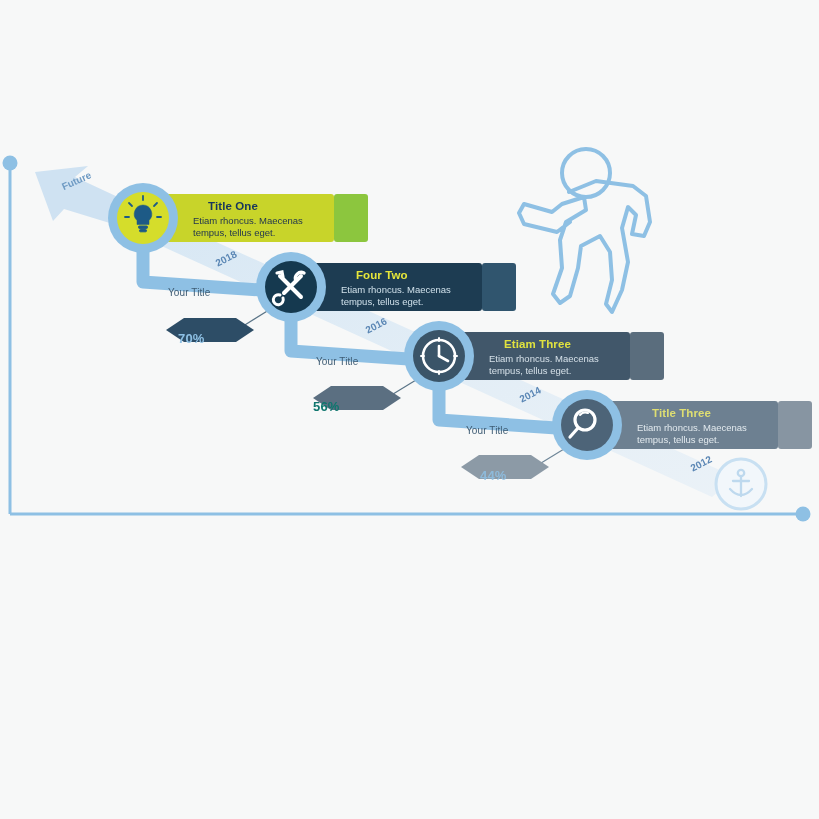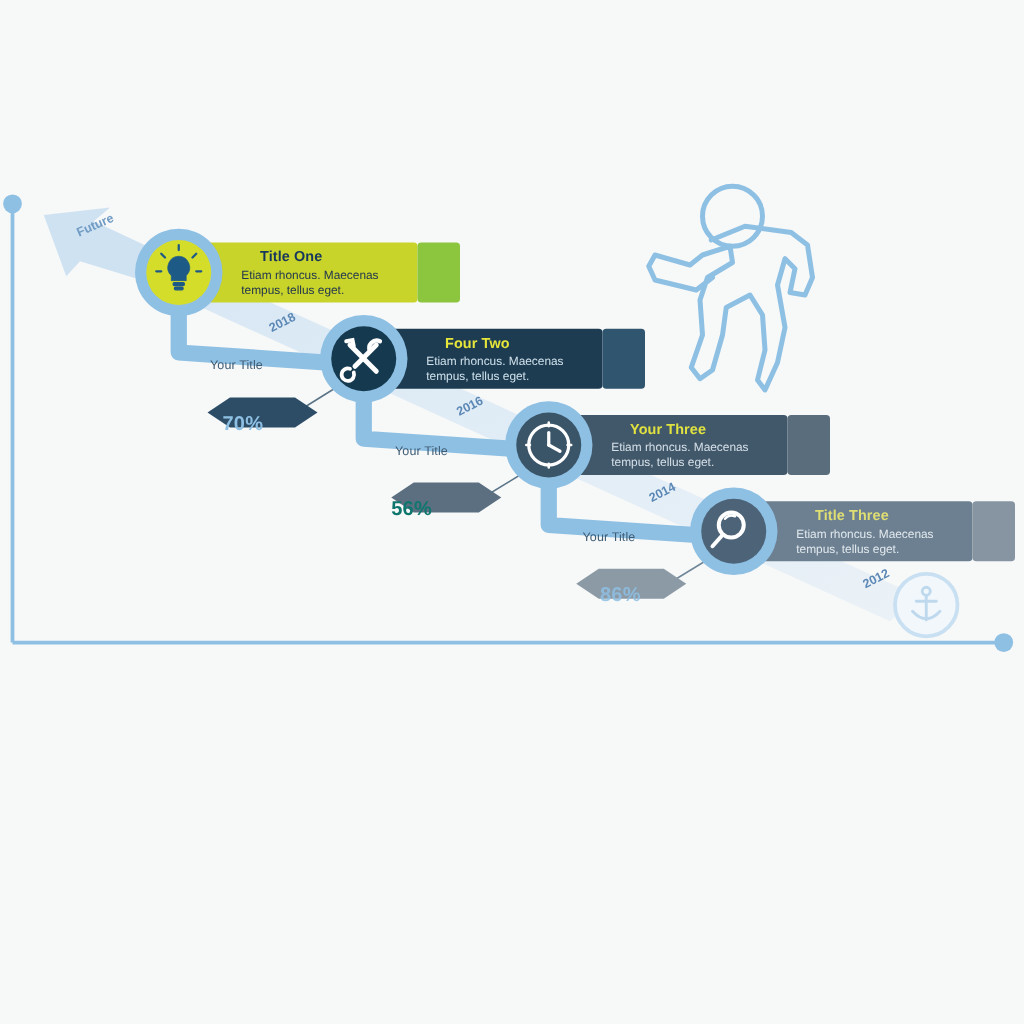--- a/index.html
+++ b/index.html
@@ -11,21 +11,21 @@
     position:relative;
   }
   #stage{position:absolute;left:0;top:0;width:819px;height:819px;}
   #svg-root{position:absolute;left:0;top:0;width:819px;height:819px;}
   .bar-text{position:absolute;}
   .bar-title{
     font-size:11.5px;font-weight:bold;letter-spacing:.1px;margin:0 0 2px 15px;line-height:13px;
   }
   .bar-desc{font-size:9.5px;line-height:12px;margin:0;}
   .pct-label{
-    position:absolute;font-size:16px;font-weight:bold;letter-spacing:.2px;
+    position:absolute;font-size:13px;font-weight:bold;letter-spacing:.2px;
   }
   .conn-label{
     position:absolute;font-size:10px;letter-spacing:.1px;color:#3e5c74;text-align:right;
   }
   .year-label{
     position:absolute;font-size:10px;font-weight:bold;color:#5b87b5;
   }
   .future-label{
     position:absolute;font-size:10px;font-weight:bold;color:#6f9bc4;
   }
@@ -169,29 +169,29 @@
   <div class="bar-text" style="left:341px;top:269px;width:170px;">
     <p class="bar-title" style="color:#e6e63a;">Four Two</p>
     <p class="bar-desc" style="color:#cfe0ea;">Etiam rhoncus. Maecenas</p>
     <p class="bar-desc" style="color:#cfe0ea;">tempus, tellus eget.</p>
   </div>
   <div class="conn-label" style="left:316px;top:356px;">Your Title</div>
   <div class="year-label" style="left:365px;top:320px;transform:rotate(-27deg);">2016</div>
   <div class="pct-label" style="left:178px;top:331px;color:#8ec0e4;">70%</div>
 
   <div class="bar-text" style="left:489px;top:338px;width:170px;">
-    <p class="bar-title" style="color:#e0e23f;">Your Three</p>
+    <p class="bar-title" style="color:#e0e23f;">Etiam Three</p>
     <p class="bar-desc" style="color:#d5e0e8;">Etiam rhoncus. Maecenas</p>
     <p class="bar-desc" style="color:#d5e0e8;">tempus, tellus eget.</p>
   </div>
   <div class="conn-label" style="left:466px;top:425px;">Your Title</div>
   <div class="year-label" style="left:519px;top:389px;transform:rotate(-27deg);">2014</div>
   <div class="pct-label" style="left:313px;top:399px;color:#0f766e;">56%</div>
 
   <div class="bar-text" style="left:637px;top:407px;width:170px;">
     <p class="bar-title" style="color:#dede72;">Title Three</p>
     <p class="bar-desc" style="color:#e2e9ee;">Etiam rhoncus. Maecenas</p>
     <p class="bar-desc" style="color:#e2e9ee;">tempus, tellus eget.</p>
   </div>
   <div class="year-label" style="left:690px;top:458px;transform:rotate(-27deg);">2012</div>
-  <div class="pct-label" style="left:480px;top:468px;color:#8ec0e4;opacity:.85;">86%</div>
+  <div class="pct-label" style="left:480px;top:468px;color:#8ec0e4;opacity:.85;">44%</div>
 
 </div>
 
 </body></html>

